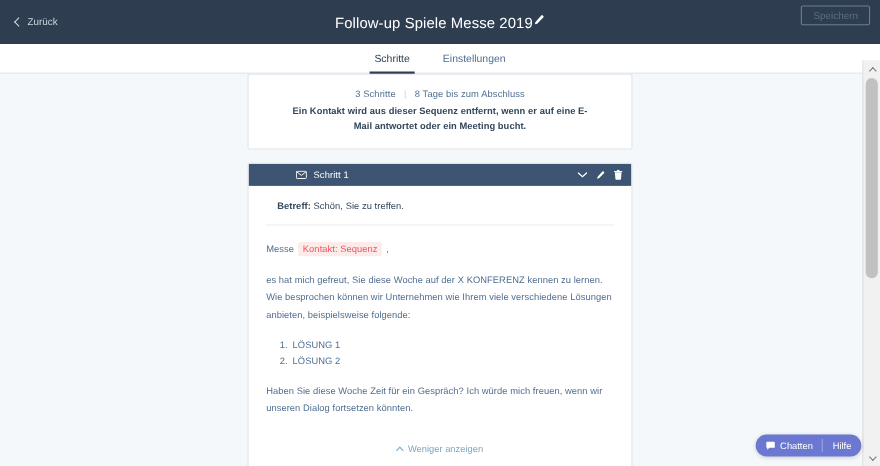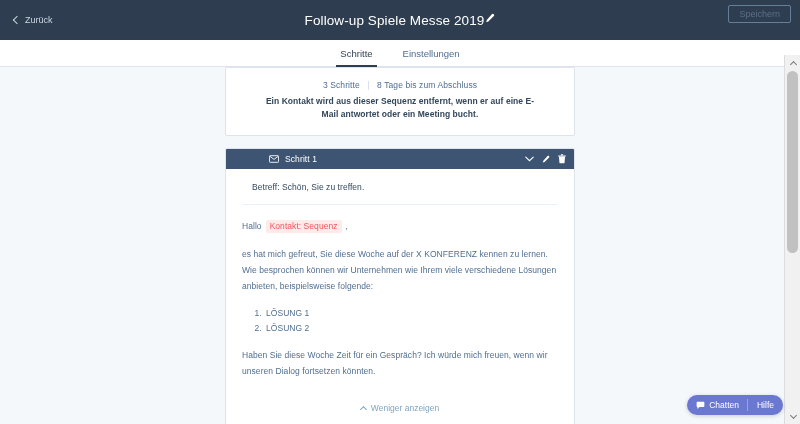--- a/index.html
+++ b/index.html
@@ -235,21 +235,21 @@
     padding: 13px 16px 0;
   }
 
   .subject-line {
     font-size: 8.5px;
     color: #33475b;
     padding-bottom: 12px;
     border-bottom: 1px solid #eaf0f6;
     letter-spacing: 0.05px;
   }
-  .subject-label { font-weight: normal; padding-left: 10px; }
+  .subject-label { font-weight: bold; padding-left: 10px; }
 
   .email-content {
     padding: 14px 0 0;
     font-size: 8.5px;
     color: #506e91;
     line-height: 1.85;
     letter-spacing: 0.05px;
   }
 
   .greeting-line {
@@ -471,21 +471,21 @@
         </div>
 
         <div class="step-body">
           <div class="subject-line">
             <span class="subject-label">Betreff:</span>
             <span>Schön, Sie zu treffen.</span>
           </div>
 
           <div class="email-content">
             <div class="greeting-line">
-              <span>Hallo</span>
+              <span>Messe</span>
               <span class="token">Kontakt: Sequenz</span>
               <span>,</span>
             </div>
 
             <p class="para">es hat mich gefreut, Sie diese Woche auf der X KONFERENZ kennen zu lernen. Wie besprochen können wir Unternehmen wie Ihrem viele verschiedene Lösungen anbieten, beispielsweise folgende:</p>
 
             <ol class="solutions">
               <li>LÖSUNG 1</li>
               <li>LÖSUNG 2</li>
             </ol>

